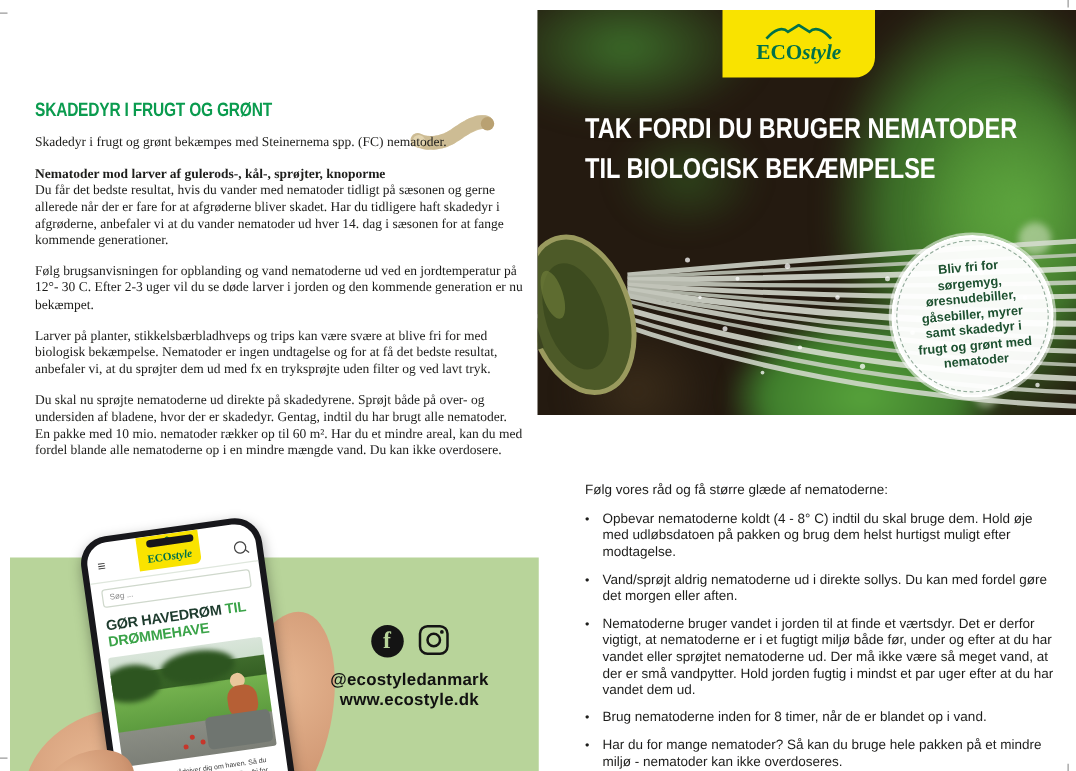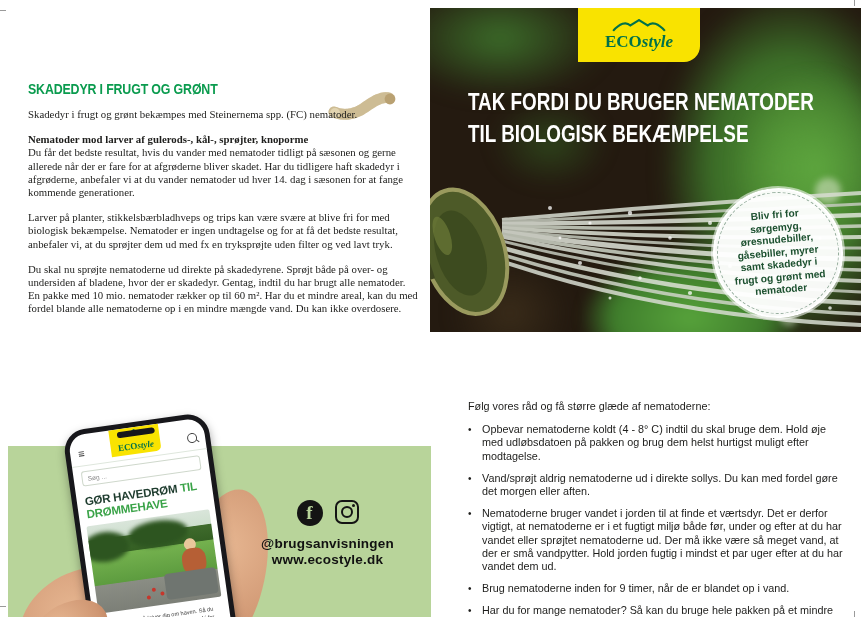--- a/index.html
+++ b/index.html
@@ -72,21 +72,21 @@
   .hero-headline{position:absolute;left:38px;top:78px;z-index:6;color:#fff;font-weight:800;
                  font-size:23px;line-height:32px;letter-spacing:0;white-space:nowrap;
                  transform:scaleX(.82);transform-origin:left top;}
   .badge{position:absolute;left:283px;top:180px;width:126px;height:126px;border-radius:50%;z-index:6;
          background:rgba(255,255,255,.96);border:2px solid #ffffff;box-shadow:0 0 0 2px rgba(255,255,255,.55);
          display:flex;align-items:center;justify-content:center;text-align:center;transform:rotate(-5deg);}
   .badge-inner{font-weight:700;font-size:10.2px;line-height:12.6px;color:#1d5130;white-space:pre-line;}
   .badge::after{content:"";position:absolute;inset:2px;border:1px dashed rgba(29,81,48,.45);border-radius:50%;}
   .tips-heading{position:absolute;left:468px;top:352px;}
   .tips{position:absolute;left:468px;top:382px;width:376px;font-size:10.8px;line-height:13.2px;}
-  .tips-intro{margin:18px 0 10px 0;}
+  .tips-intro{margin:4px 0 10px 0;}
   .bullet{display:flex;margin:0 0 9px 0;}
   .bullet .mark{width:14px;flex:0 0 14px;font-size:10px;line-height:13.2px;color:#1d1d1b;}
 </style>
 </head>
 <body>
 
 <div class="sheet">
 
   <div class="crop" style="left:0;top:10px;width:6px;height:1px;"></div>
   <div class="crop" style="left:0;top:606px;width:6px;height:1px;"></div>
@@ -103,20 +103,21 @@
       <path d="M6,24 C14,28 26,27 36,20 C46,13 54,8 61,10" fill="none" stroke="#d9c9a4" stroke-width="11" stroke-linecap="round"></path>
       <path d="M6,24 C14,28 26,27 36,20 C46,13 54,8 61,10" fill="none" stroke="#c3b186" stroke-width="11" stroke-linecap="round" stroke-dasharray="2.5,4" opacity=".55"></path>
       <circle cx="62" cy="11" r="5.4" fill="#b9a172"></circle>
       <circle cx="7" cy="25" r="5" fill="#e2d4b0"></circle>
     </svg>
 
     <div class="copy">
       <p>Skadedyr i frugt og grønt bekæmpes med Steinernema spp. (FC) nematoder.</p>
       <p class="subhead">Nematoder mod larver af gulerods-, kål-, sprøjter, knoporme</p>
       <p>Du får det bedste resultat, hvis du vander med nematoder tidligt på sæsonen og gerne allerede når der er fare for at afgrøderne bliver skadet. Har du tidligere haft skadedyr i afgrøderne, anbefaler vi at du vander nematoder ud hver 14. dag i sæsonen for at fange kommende generationer.</p>
+      <p>Følg brugsanvisningen for opblanding og vand nematoderne ud ved en jordtemperatur på 12°- 30 C. Efter 2-3 uger vil du se døde larver i jorden og den kommende generation er nu bekæmpet.</p>
       <p>Larver på planter, stikkelsbærbladhveps og trips kan være svære at blive fri for med biologisk bekæmpelse. Nematoder er ingen undtagelse og for at få det bedste resultat, anbefaler vi, at du sprøjter dem ud med fx en tryksprøjte uden filter og ved lavt tryk.</p>
       <p>Du skal nu sprøjte nematoderne ud direkte på skadedyrene. Sprøjt både på over- og undersiden af bladene, hvor der er skadedyr. Gentag, indtil du har brugt alle nematoder. En pakke med 10 mio. nematoder rækker op til 60 m². Har du et mindre areal, kan du med fordel blande alle nematoderne op i en mindre mængde vand. Du kan ikke overdosere.</p>
     </div>
 
     <div class="panel"></div>
 
     <div class="hand palm"></div>
     <div class="hand fingers"></div>
     <div class="phone">
       <div class="screen">
@@ -157,21 +158,21 @@
         </div>
       </div>
     </div>
     <div class="hand thumb"></div>
 
     <div class="social">
       <div class="social-icons">
         <div class="fb">f</div>
         <div class="ig"></div>
       </div>
-      <div class="social-handle">@brugsanvisningen</div>
+      <div class="social-handle">@ecostyledanmark</div>
       <div class="social-url">www.ecostyle.dk</div>
     </div>
   </div>
 
   <div class="photo">
 
     <div class="leaf" style="left:230px;top:-20px;width:260px;height:360px;background:radial-gradient(closest-side,#4f8f33,#3c6e28 60%,rgba(36,26,16,0));filter:blur(9px);"></div>
     <div class="leaf" style="left:300px;top:60px;width:170px;height:200px;background:radial-gradient(closest-side,#5da53e,rgba(36,26,16,0));filter:blur(6px);"></div>
     <div class="leaf" style="left:-40px;top:-30px;width:220px;height:120px;background:radial-gradient(closest-side,#3c6e2a,rgba(36,26,16,0));filter:blur(10px);"></div>
     <div class="leaf" style="left:60px;top:90px;width:120px;height:90px;background:radial-gradient(closest-side,#35602395,rgba(36,26,16,0));filter:blur(8px);"></div>
@@ -256,21 +257,21 @@
     <div class="bullet">
       <span class="mark">•</span>
       <span>Vand/sprøjt aldrig nematoderne ud i direkte sollys. Du kan med fordel gøre det morgen eller aften.</span>
     </div>
     <div class="bullet">
       <span class="mark">•</span>
       <span>Nematoderne bruger vandet i jorden til at finde et værtsdyr. Det er derfor vigtigt, at nematoderne er i et fugtigt miljø både før, under og efter at du har vandet eller sprøjtet nematoderne ud. Der må ikke være så meget vand, at der er små vandpytter. Hold jorden fugtig i mindst et par uger efter at du har vandet dem ud.</span>
     </div>
     <div class="bullet">
       <span class="mark">•</span>
-      <span>Brug nematoderne inden for 9 timer, når de er blandet op i vand.</span>
+      <span>Brug nematoderne inden for 8 timer, når de er blandet op i vand.</span>
     </div>
     <div class="bullet">
       <span class="mark">•</span>
       <span>Har du for mange nematoder? Så kan du bruge hele pakken på et mindre miljø - nematoder kan ikke overdoseres.</span>
     </div>
   </div>
 
 </div>
 
 </body></html>

